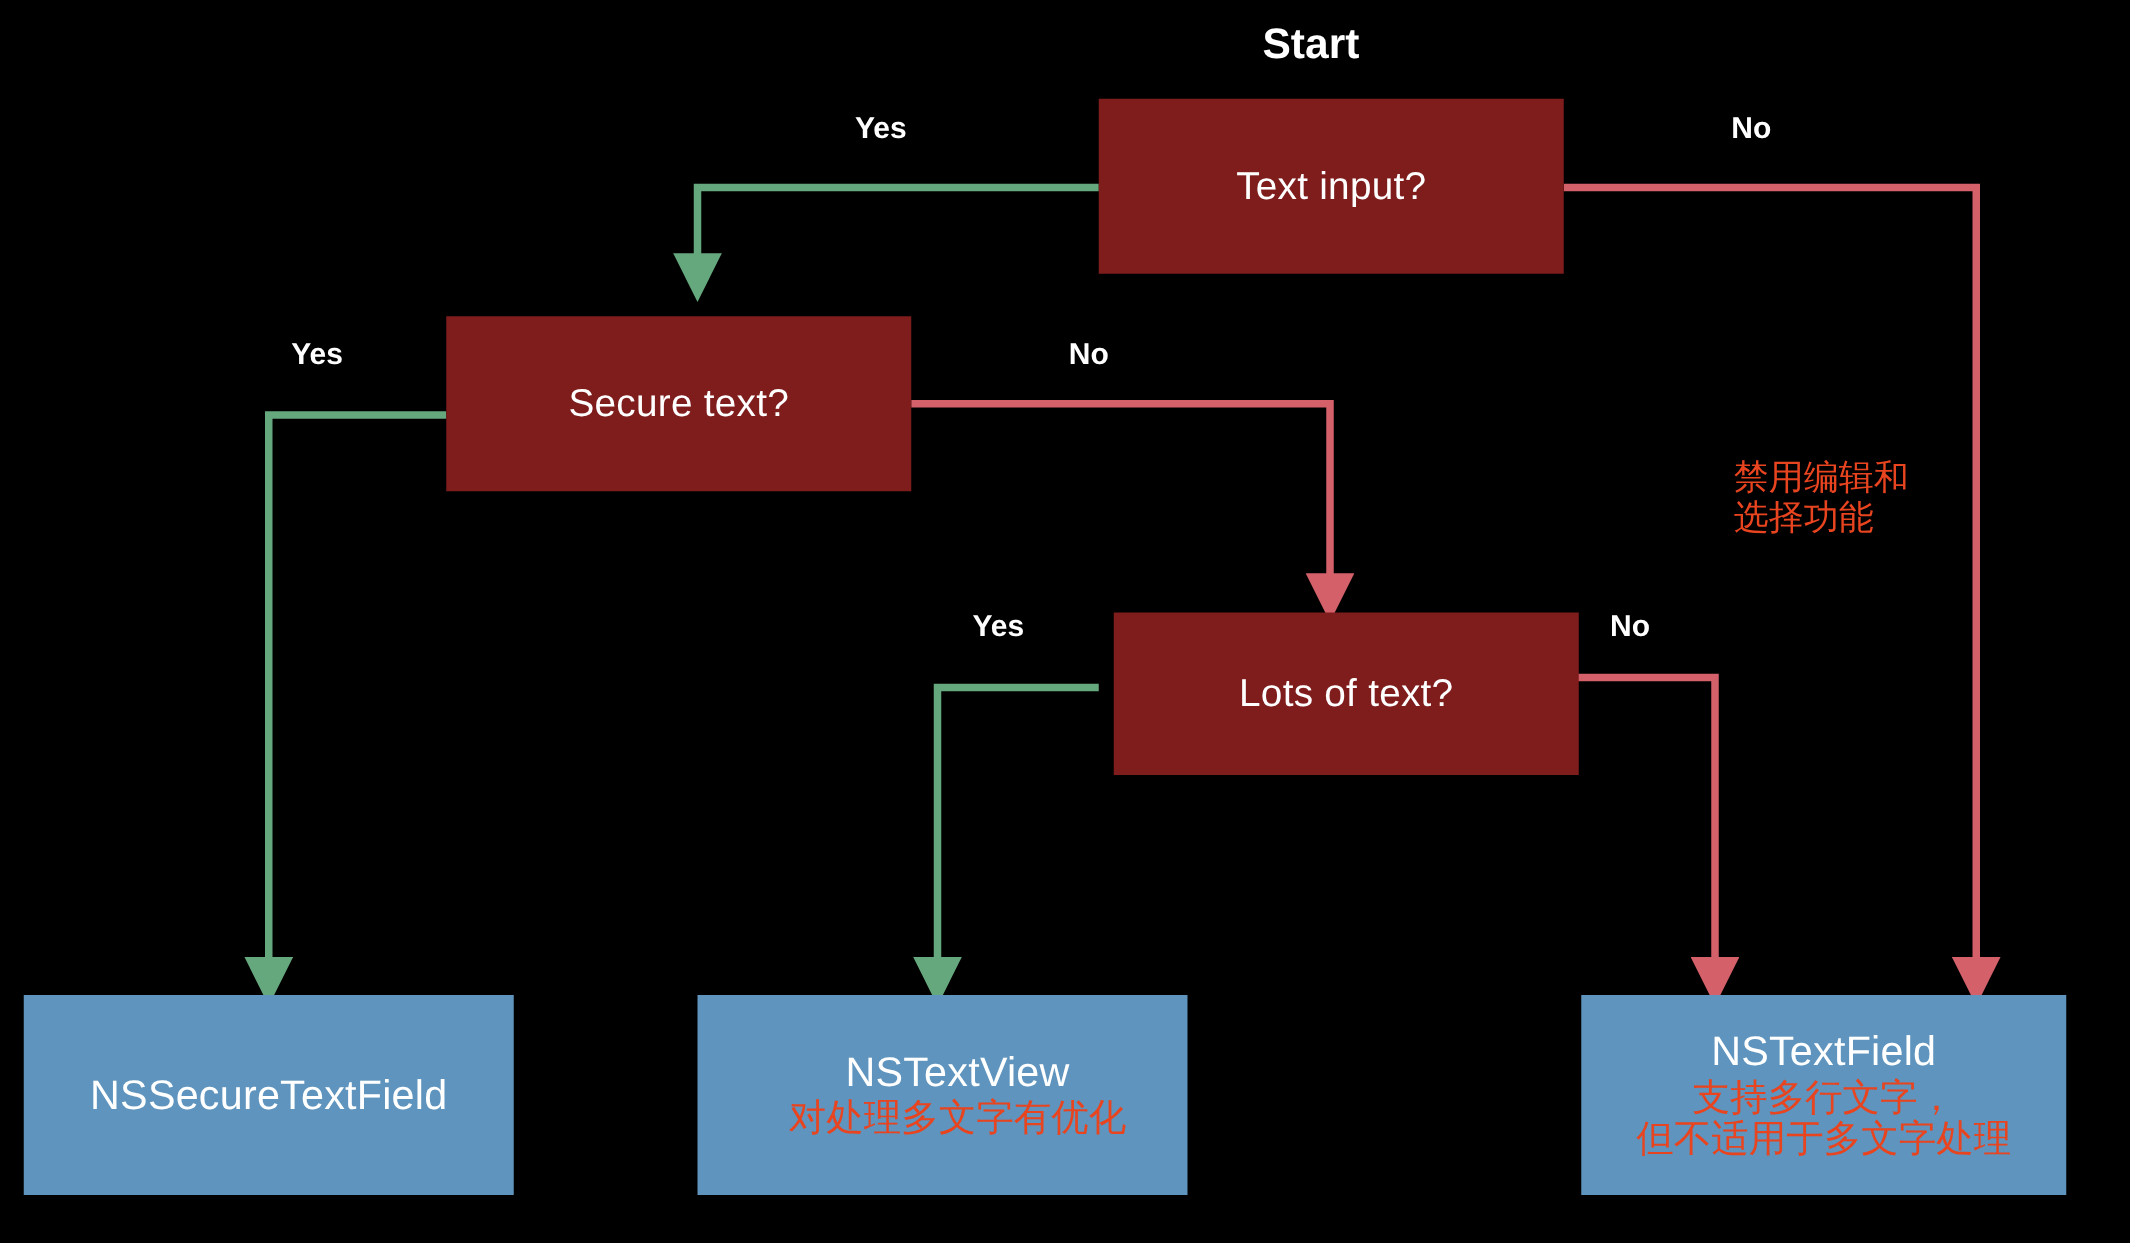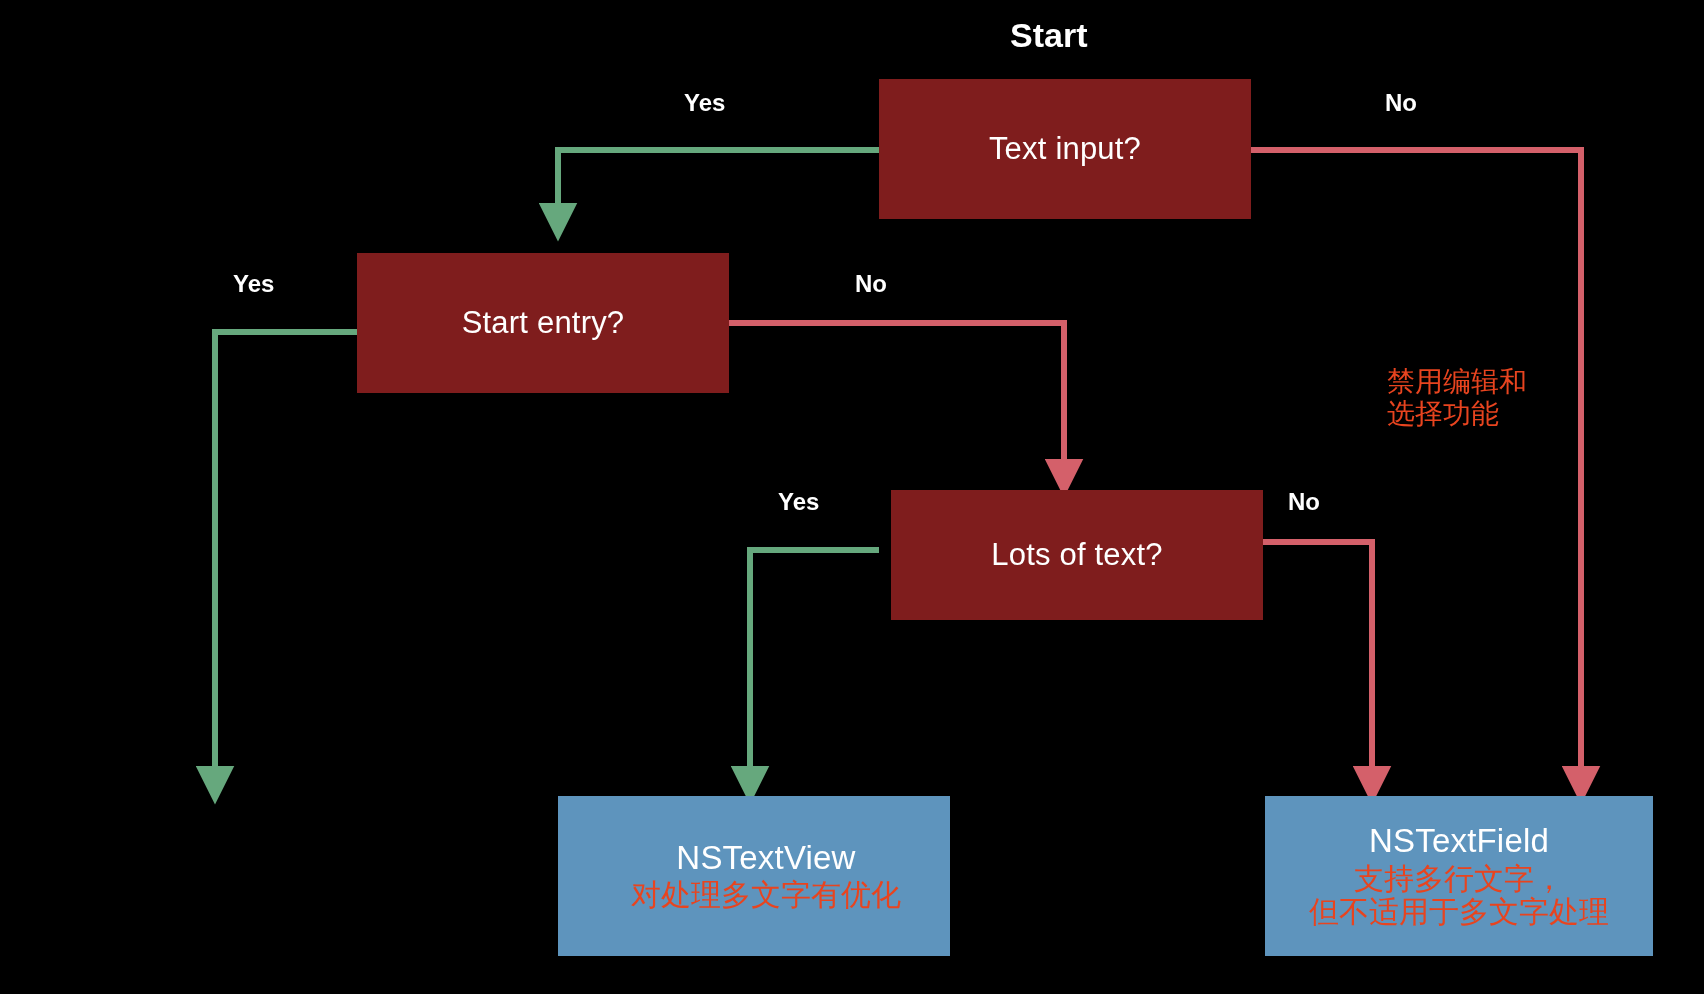--- a/index.html
+++ b/index.html
@@ -128,27 +128,30 @@
     </g>
   </svg>
 
   <div class="title" style="left:1010px; top:16px;">Start</div>
 
   <div class="node decision" style="left:879px; top:79px; width:372px; height:140px;">
     <span class="node-label">Text input?</span>
   </div>
 
   <div class="node decision" style="left:357px; top:253px; width:372px; height:140px;">
-    <span class="node-label">Start entry?</span>
+    <span class="node-label">Secure text?</span>
   </div>
 
   <div class="node decision" style="left:891px; top:490px; width:372px; height:130px;">
     <span class="node-label">Lots of text?</span>
   </div>
 
+  <div class="node terminal" style="left:19px; top:796px; width:392px; height:160px;">
+    <span class="node-label">NSSecureTextField</span>
+  </div>
 
   <div class="node terminal" style="left:558px; top:796px; width:392px; height:160px;padding-left:24px;">
     <span class="node-label">NSTextView</span>
     <span class="node-note">对处理多文字有优化</span>
   </div>
 
   <div class="node terminal" style="left:1265px; top:796px; width:388px; height:160px;">
     <span class="node-label">NSTextField</span>
     <span class="node-note">支持多行文字，
 但不适用于多文字处理</span>

